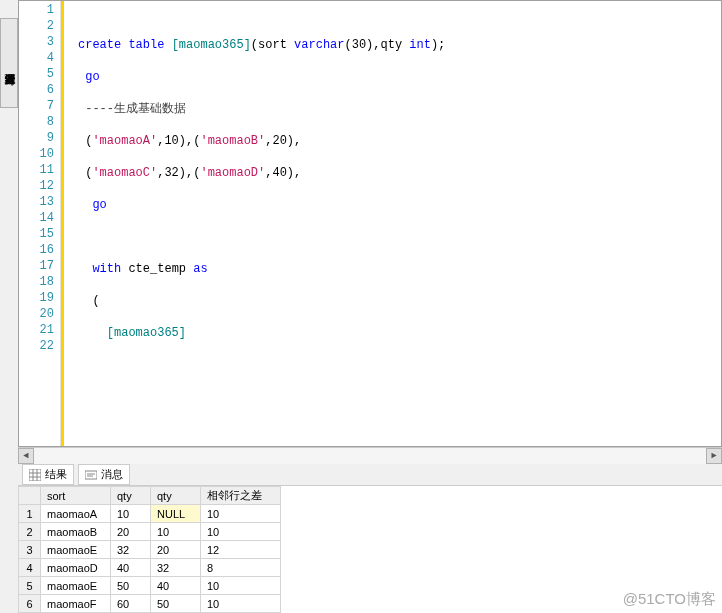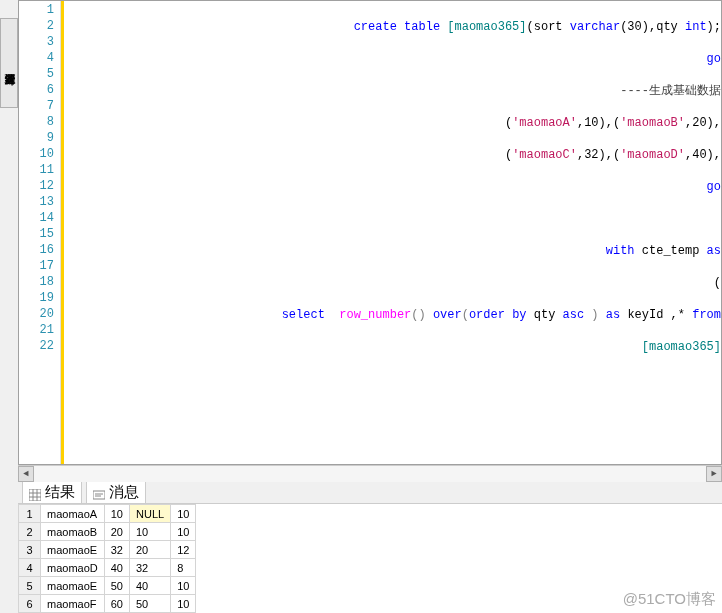--- a/index.html
+++ b/index.html
@@ -6,28 +6,28 @@
 body { font-family: Consolas, "Courier New", monospace; font-size: 12px; background: #f0f0f0; width: 722px; height: 613px; position: relative; overflow: hidden; }
 .container { display: flex; flex-direction: column; height: 613px; }
 .sidebar-vert { position: absolute; left: 0; top: 18px; width: 18px; height: 90px; background: #e8e8e8; border: 1px solid #b0b0b0; writing-mode: vertical-rl; text-orientation: upright; font-family: "SimSun", sans-serif; font-size: 11px; text-align: center; padding-top: 4px; }
 .tabs { display: flex; height: 18px; background: #f0f0f0; font-family: "Microsoft YaHei", "SimSun", sans-serif; font-size: 11px; }
 .tab { padding: 2px 8px; border: 1px solid #a0a0a0; border-bottom: none; background: #fff; margin-right: 1px; height: 18px; line-height: 14px; }
 .tab.inactive { background: #e0e0e0; }
 .editor-wrap { display: flex; flex: 1; background: #fff; border: 1px solid #a0a0a0; margin-left: 18px; position: relative; overflow: hidden; }
 .gutter { width: 42px; background: #fff; text-align: right; color: #2b91af; font-size: 12px; padding-top: 2px; border-right: 1px solid #e0e0e0; }
 .gutter div { height: 16px; padding-right: 6px; }
 .yellow-bar { width: 3px; background: #ffd000; }
-.code { flex: 1; padding: 2px 0 2px 14px; font-size: 12px; line-height: 16px; white-space: pre; text-align: right; }
+.code { flex: 1; padding: 20px 0 2px 14px; font-size: 12px; line-height: 16px; white-space: pre; }
 .kw { color: #0000ff; }
 .fn { color: #ff00ff; }
 .id { color: #008080; }
 .str { color: #be185d; }
 .cm { color: #404040; }
 .gr { color: #808080; }
-.results-tabs { display: flex; height: 22px; background: #f0f0f0; border-top: 1px solid #a0a0a0; font-family: "Microsoft YaHei", sans-serif; font-size: 15px; align-items: center; padding-left: 4px; gap: 4px; margin-left: 18px; }
+.results-tabs { display: flex; height: 22px; background: #f0f0f0; border-top: 1px solid #a0a0a0; font-family: "Microsoft YaHei", sans-serif; font-size: 11px; align-items: center; padding-left: 4px; gap: 4px; margin-left: 18px; }
 .rtab { display: flex; align-items: center; gap: 4px; padding: 2px 6px; border: 1px solid #ccc; background: #fff; }
 .rtab .ic { width: 12px; height: 12px; display: inline-block; }
 .grid { background: #fff; border-top: 1px solid #ccc; margin-left: 18px; flex: 0 0 auto; font-family: "Microsoft YaHei", sans-serif; font-size: 11px; }
 table { border-collapse: collapse; }
 th, td { border: 1px solid #d4d4d4; padding: 1px 6px; height: 18px; text-align: left; }
 th { background: #efefef; font-weight: normal; }
 .rownum { background: #efefef; text-align: center; width: 22px; }
 .nullcell { background: #fffacd; }
 .watermark { position: absolute; bottom: 4px; right: 6px; color: #aaa; font-family: "Microsoft YaHei", sans-serif; font-size: 15px; }
 .scroll-stub { height: 16px; background: #f0f0f0; border-top: 1px solid #ccc; margin-left: 18px; position: relative; }
@@ -72,21 +72,20 @@
     <div class="code">
 <div><span class="kw">create</span> <span class="kw">table</span> <span class="id">[maomao365]</span><span>(sort</span> <span class="kw">varchar</span><span>(30),qty</span> <span class="kw">int</span><span>);</span></div>
 <div> <span class="kw">go</span></div>
 <div> <span class="cm">----生成基础数据</span></div>
 <div> <span>(</span><span class="str">'maomaoA'</span><span>,10),(</span><span class="str">'maomaoB'</span><span>,20),</span></div>
 <div> <span>(</span><span class="str">'maomaoC'</span><span>,32),(</span><span class="str">'maomaoD'</span><span>,40),</span></div>
 <div>  <span class="kw">go</span></div>
 <div> </div>
 <div>  <span class="kw">with</span> <span>cte_temp</span> <span class="kw">as</span></div>
 <div>  <span>(</span></div>
-<div>   <span class="kw">select</span>  <span class="fn">row_number</span><span class="gr">()</span> <span class="kw">over</span><span class="gr">(</span><span class="kw">order</span> <span class="kw">by</span> <span>qty</span> <span class="kw">asc</span> <span class="gr">)</span> <span class="kw">as</span> <span>keyId ,*</span> <span class="kw">from</span></div>
 <div>    <span class="id">[maomao365]</span></div>
 
 
 
 
 
 
 
 
 
@@ -116,20 +115,27 @@
             <line x1="2" y1="5" x2="10" y2="5" stroke="#888"></line>
             <line x1="2" y1="7" x2="8" y2="7" stroke="#888"></line>
           </svg></span>
       <span>消息</span>
     </div>
   </div>
 
   <div class="grid">
     <table>
       <tbody>
+          <tr>
+        <th class="rownum"></th>
+        <th style="width:70px">sort</th>
+        <th style="width:40px">qty</th>
+        <th style="width:50px">qty</th>
+        <th style="width:80px">相邻行之差</th>
+      </tr>
       <tr>
             <td class="rownum">1</td>
             <td>maomaoA</td>
             <td>10</td>
             <td class="nullcell">NULL</td>
             <td>10</td>
           </tr>
       <tr>
             <td class="rownum">2</td>
             <td>maomaoB</td>

